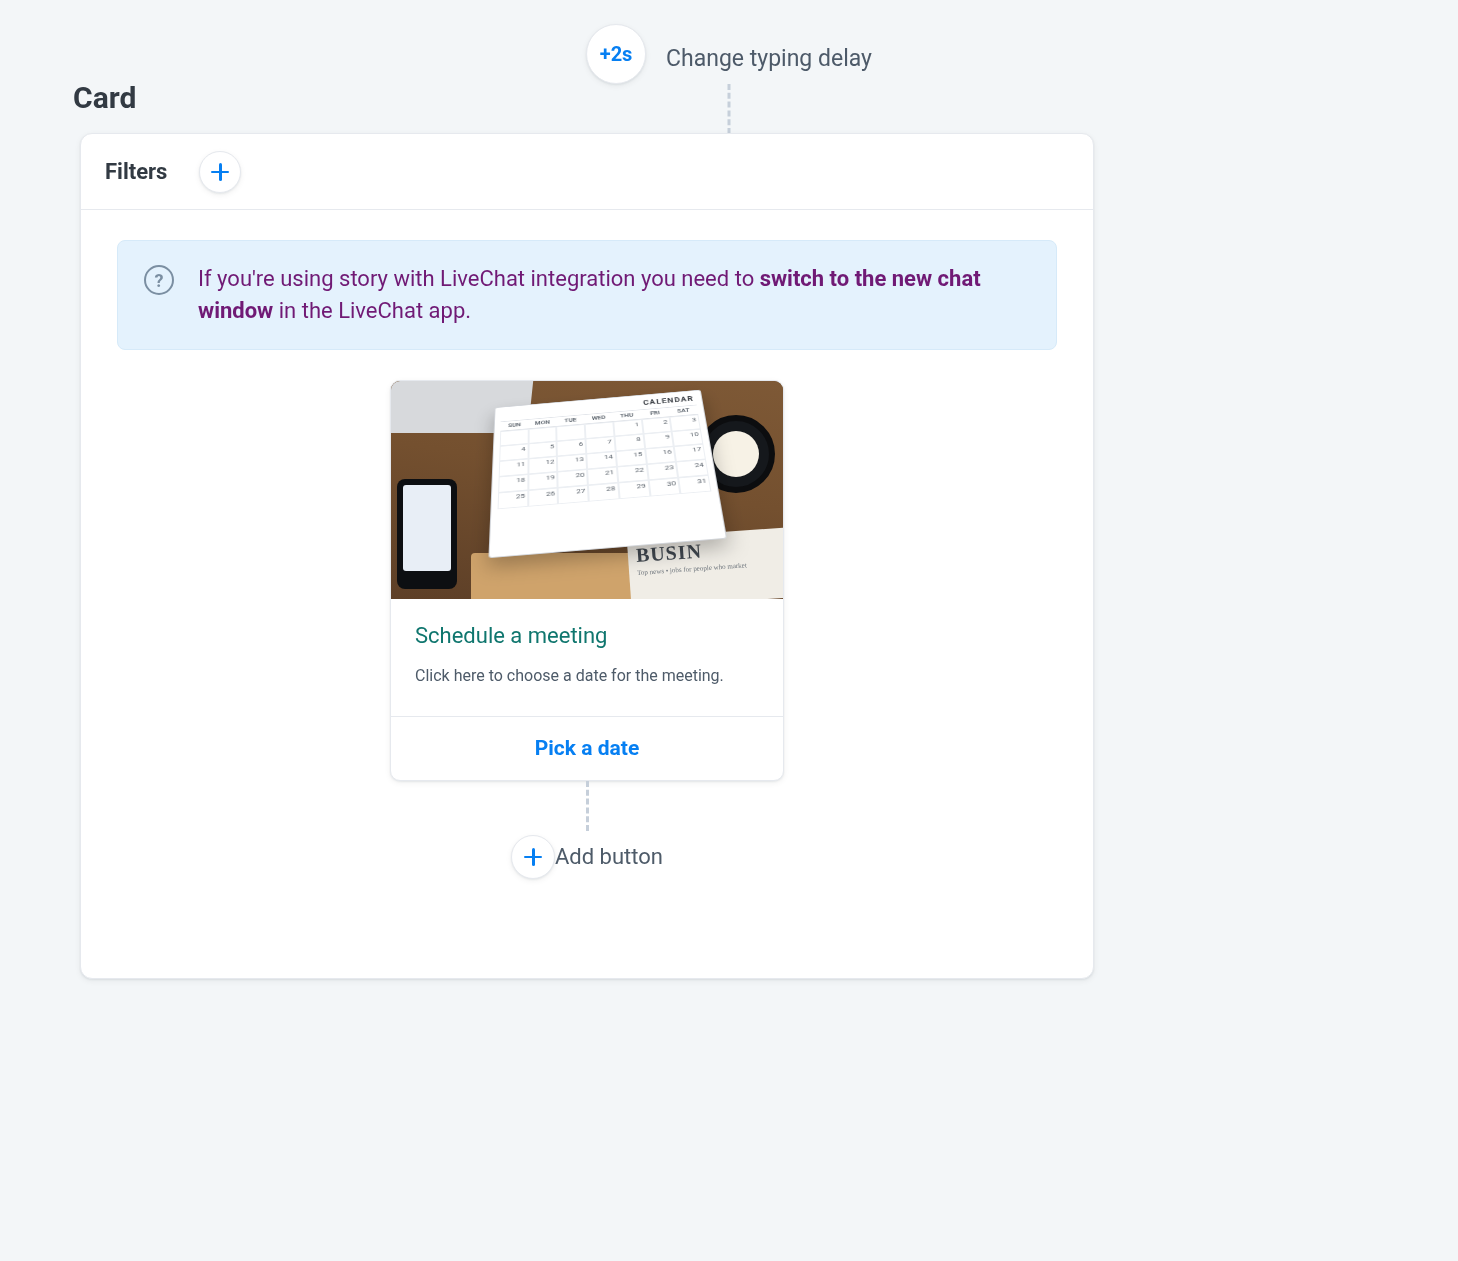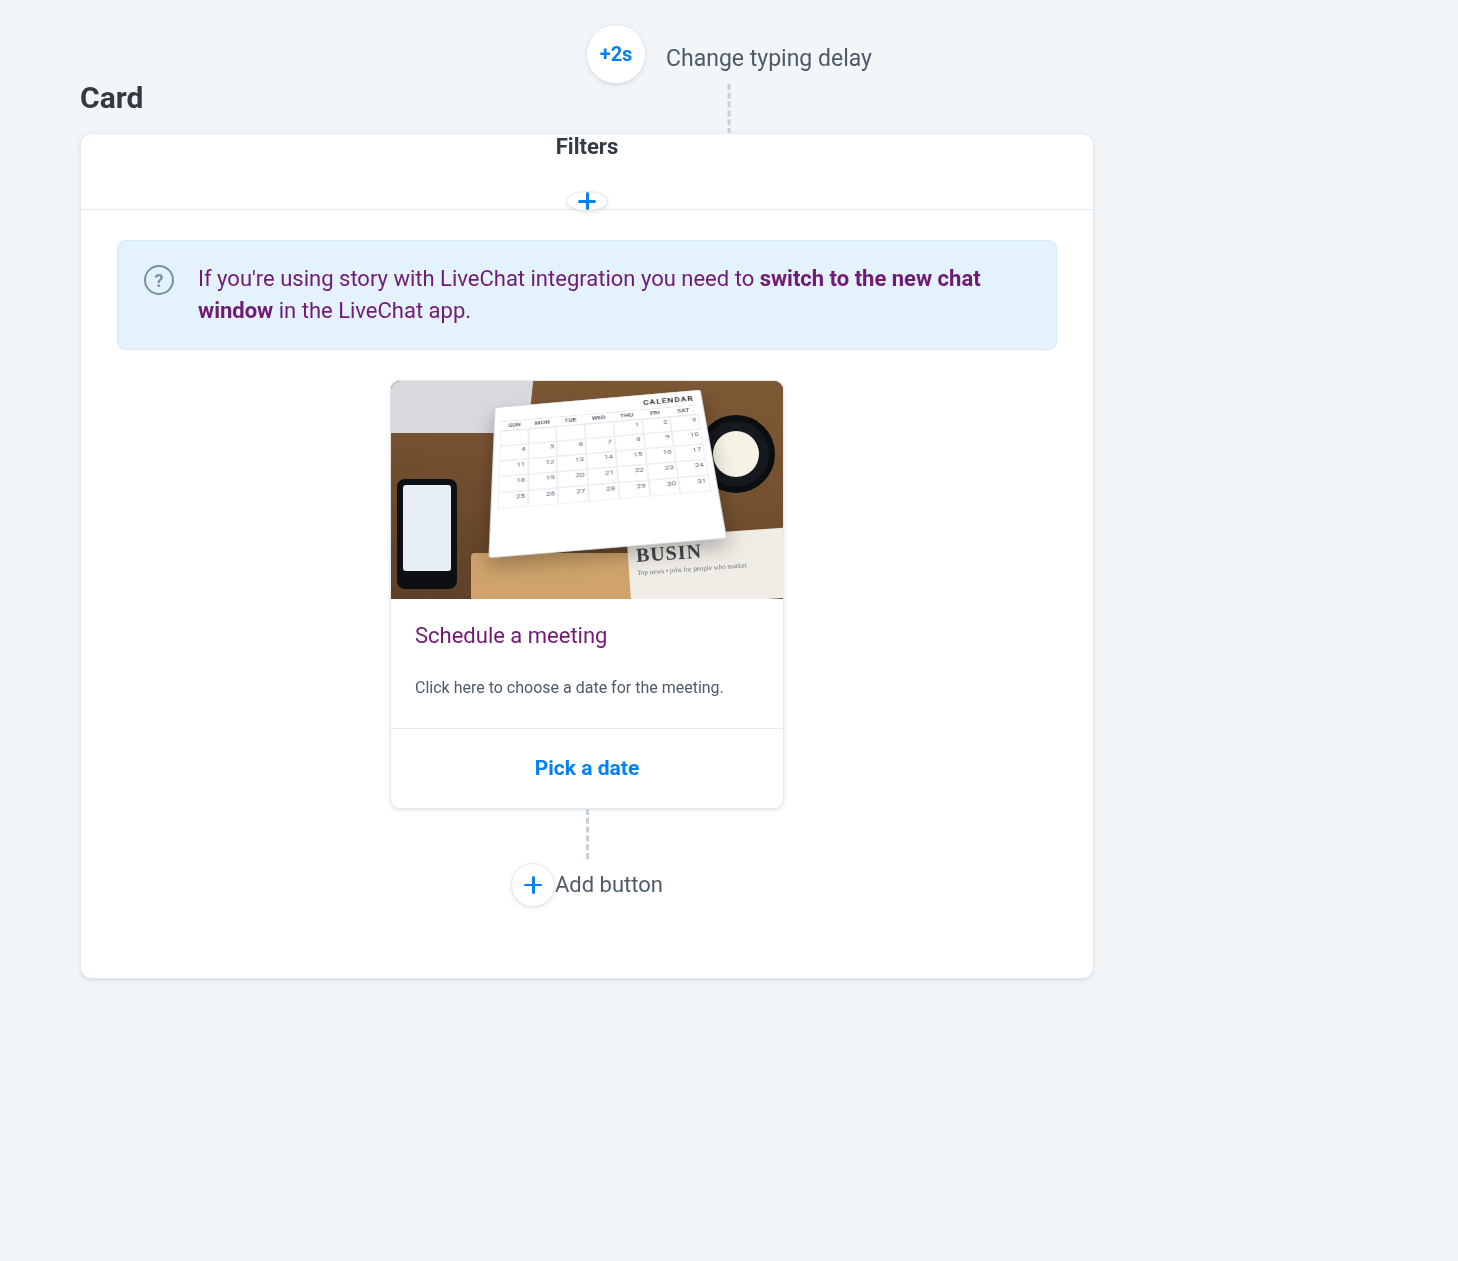--- a/index.html
+++ b/index.html
@@ -45,42 +45,41 @@
   .connector-top{
     position:absolute;
     left:50%; transform:translateX(-50%);
     top:84px; height:50px;
     border-left:3px dashed var(--dashed);
   }
 
   
   .section-heading{
     position:absolute;
-    left:80px; top:80px;
+    left:73px; top:80px;
     font-size:30px;font-weight:700;color:#323a43;
   }
 
   
   .panel{
     position:absolute;
     left:80px; top:133px;
     width:1014px; height:846px;
     background:#fff;
     border:1px solid var(--border);
     border-radius:12px;
     box-shadow:var(--shadow);
   }
 
   
   .filters-bar{
     height:76px;
     border-bottom:1px solid var(--border);
     display:flex;align-items:center;gap:32px;
     padding:0 24px;
-    flex-direction:column;
   }
   .filters-label{font-size:22px;font-weight:700;color:#323a43;}
   .add-filter{
     width:42px;height:42px;border-radius:50%;
     border:1px solid var(--border);background:#fff;
     display:inline-flex;align-items:center;justify-content:center;
     color:var(--blue);font-size:28px;line-height:1;
     cursor:pointer;
     box-shadow:var(--shadow);
   }
@@ -139,24 +138,24 @@
     border:1px solid #d2d5da;border-radius:3px;
     box-shadow:0 10px 20px rgba(0,0,0,.25);
     padding:4px 6px 6px;
   }
   .cal-head{font-size:9px;font-weight:700;letter-spacing:1px;text-align:right;color:#3b3f45;padding:2px 2px 4px;}
   .cal-row{display:grid;grid-template-columns:repeat(7,1fr);}
   .cal-dow div{font-size:7px;color:#5b636c;text-align:center;padding:2px 0;border-top:1px solid #e2e5ea;border-bottom:1px solid #e2e5ea;font-weight:600;}
   .cal-cell{height:20px;border:1px solid #eceff3;font-size:8px;color:#5b636c;display:flex;align-items:flex-start;justify-content:flex-end;padding:1px 2px;}
 
   .chat-body{padding:24px 24px 28px;}
-  .chat-title{font-size:22px;color:#701a75;margin-bottom:28px;}
+  .chat-title{font-size:22px;color:#0f766e;margin-bottom:16px;}
   .chat-desc{font-size:16px;color:#4e5b69;line-height:1.5;}
   .chat-cta{
-    border-top:1px solid var(--border);height:80px;display:flex;align-items:center;justify-content:center;
+    border-top:1px solid var(--border);height:64px;display:flex;align-items:center;justify-content:center;
     color:var(--blue);font-weight:700;font-size:21px;cursor:pointer;
   }
 
   .connector-bot{height:50px;border-left:3px dashed var(--dashed);}
 
   .add-button-row{display:flex;align-items:center;margin-top:4px;}
   .add-button-icon{
     width:44px;height:44px;border-radius:50%;
     border:1px solid var(--border);background:#fff;
     display:inline-flex;align-items:center;justify-content:center;

